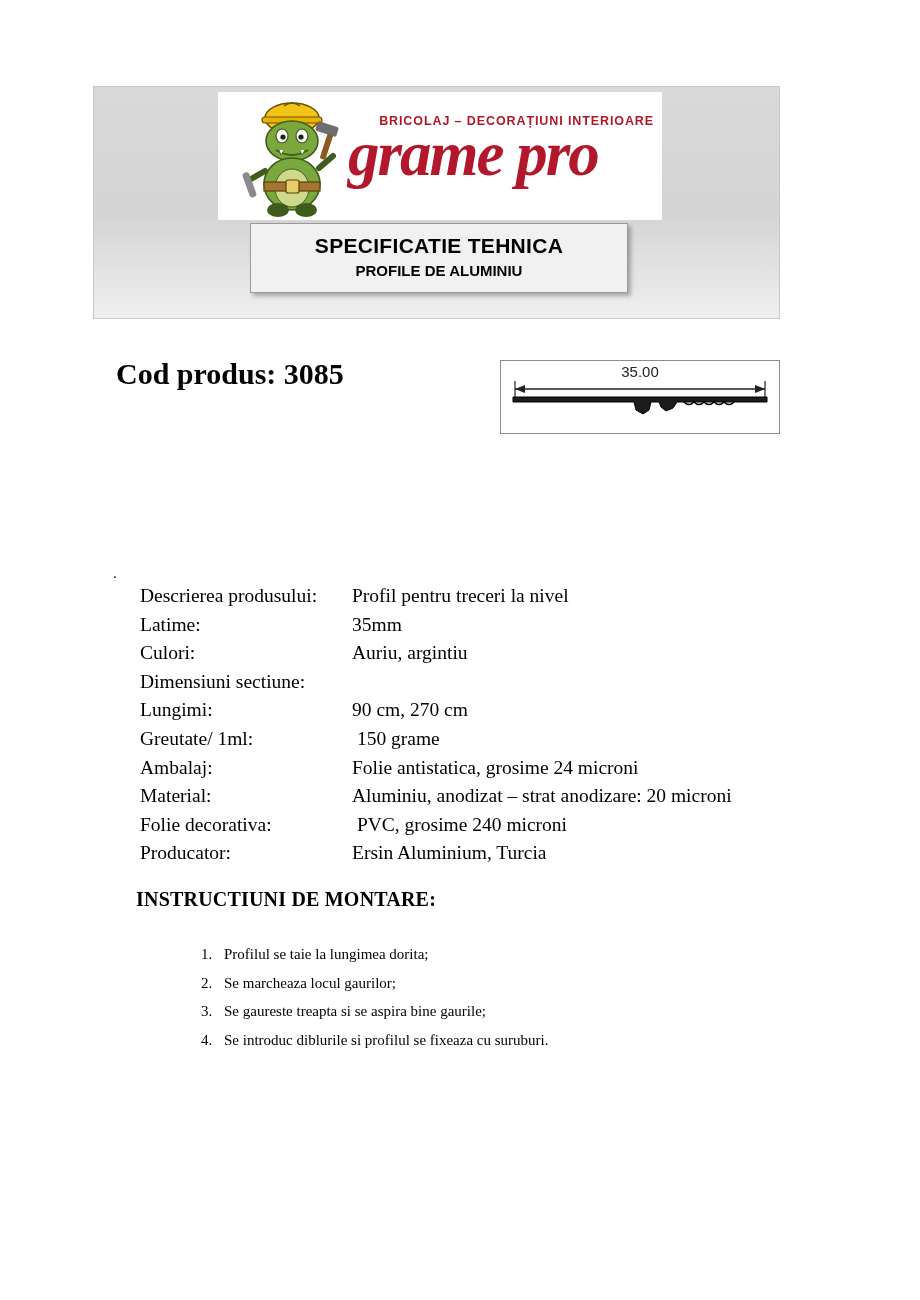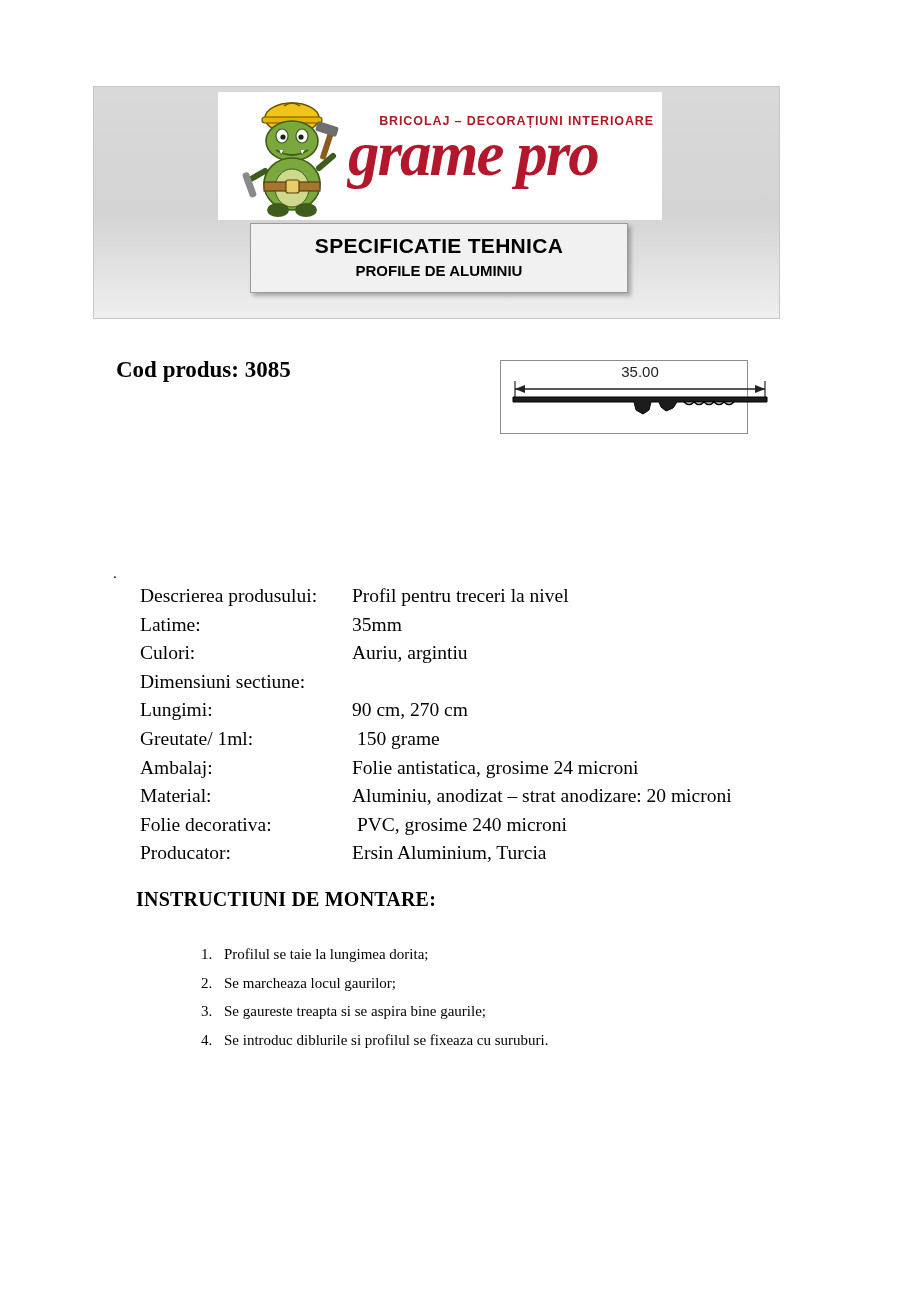--- a/index.html
+++ b/index.html
@@ -97,31 +97,31 @@
     font-size: 15px;
     font-weight: bold;
     margin-top: 4px;
   }
 
   
   .product-code {
     position: absolute;
     left: 116px;
     top: 357px;
-    font-size: 23px;
+    font-size: 30px;
     font-weight: bold;
     font-family: "Liberation Serif", serif;
   }
 
   
   .drawing-box {
     position: absolute;
     left: 500px;
     top: 360px;
-    width: 248px;
+    width: 280px;
     height: 74px;
     background: #ffffff;
     border: 1px solid #8d8d8d;
     box-sizing: border-box;
   }
   .drawing-box svg { display: block; }
 
   
   .dot-mark {
     position: absolute;

